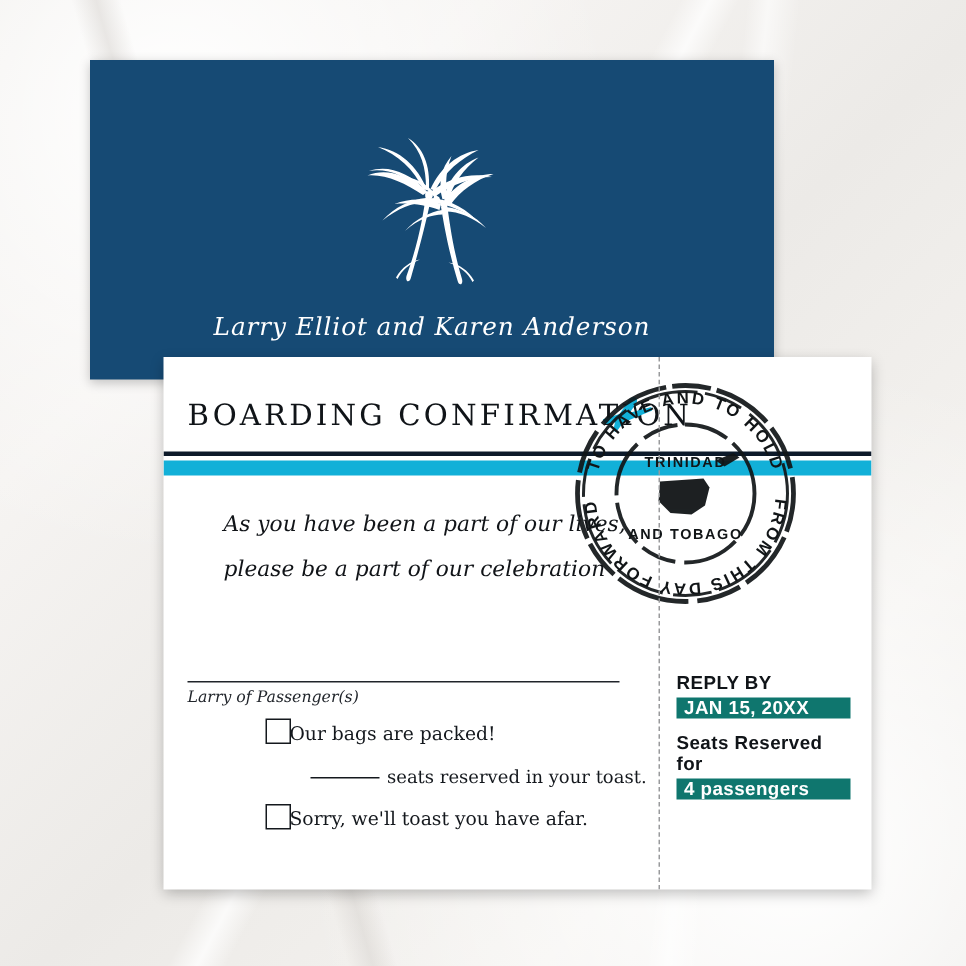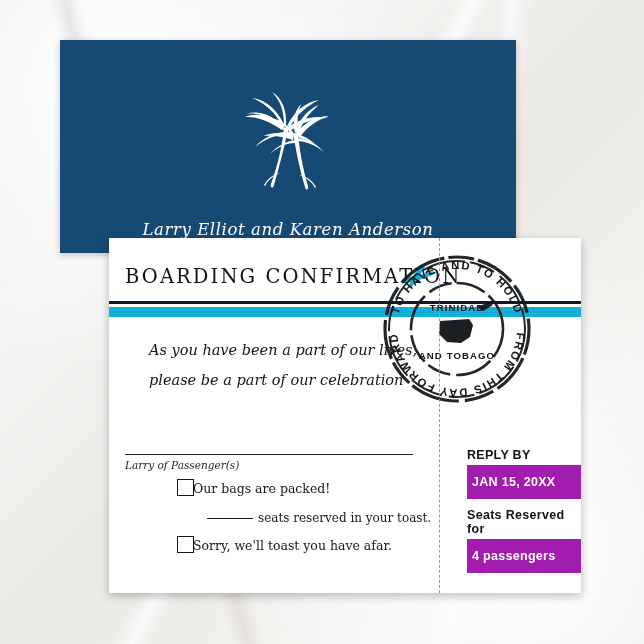--- a/index.html
+++ b/index.html
@@ -50,21 +50,21 @@
     left: 50%;
     top: 52px;
     transform: translateX(-50%);
     width: 128px;
     height: 104px;
   }
   .couple-names {
     position: absolute;
     left: 0;
     right: 0;
-    top: 180px;
+    top: 168px;
     text-align: center;
     color: #ffffff;
     font-family: "DejaVu Serif", serif;
     font-style: italic;
     font-size: 16.5px;
     letter-spacing: .6px;
     white-space: nowrap;
   }
 
   
@@ -210,40 +210,40 @@
     display: inline-block;
     width: 46px;
     border-bottom: 1px solid #14181d;
     margin-right: 5px;
     vertical-align: 3px;
   }
 
   
   .stub {
     position: absolute;
-    left: 358px;
+    left: 342px;
     top: 210px;
     width: 116px;
   }
   .stub-label {
     font-family: "Liberation Sans", sans-serif;
     font-weight: bold;
     font-size: 12.5px;
     letter-spacing: .3px;
     color: #101418;
     margin: 0 0 3px 0;
   }
   .stub-bar {
-    background: #a21caf;
+    background: #0f766e;
     color: #ffffff;
     font-family: "Liberation Sans", sans-serif;
     font-weight: bold;
     font-size: 12.5px;
     letter-spacing: .3px;
-    padding: 10px 5px;
+    padding: 0 5px;
     margin-bottom: 9px;
   }
 </style>
 </head>
 <body>
 
 <div class="stage">
 
   <div class="card-back">
 

